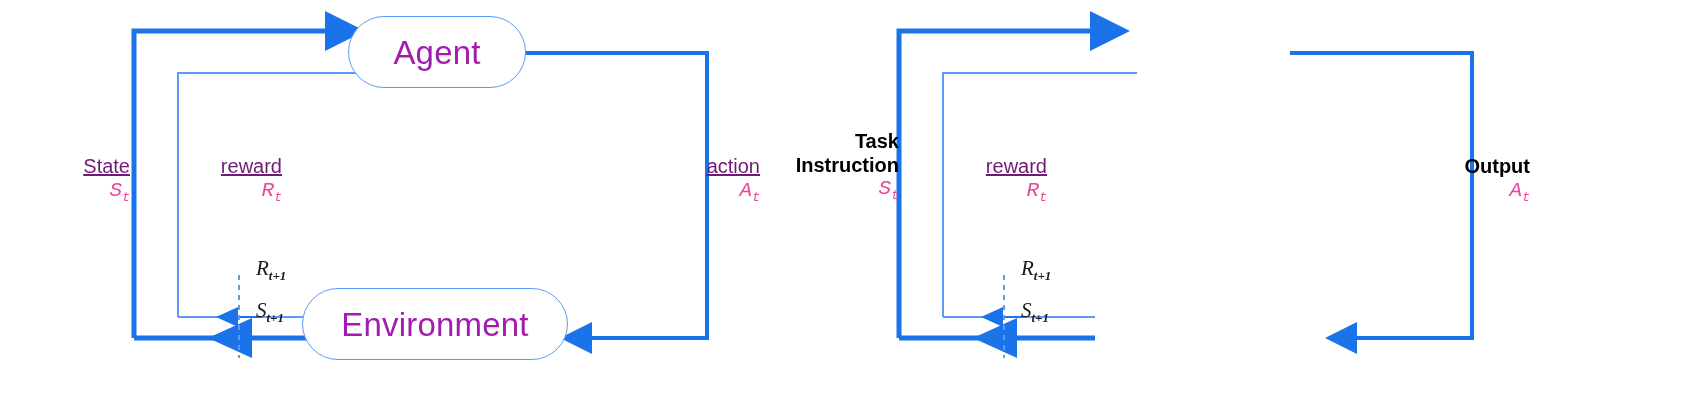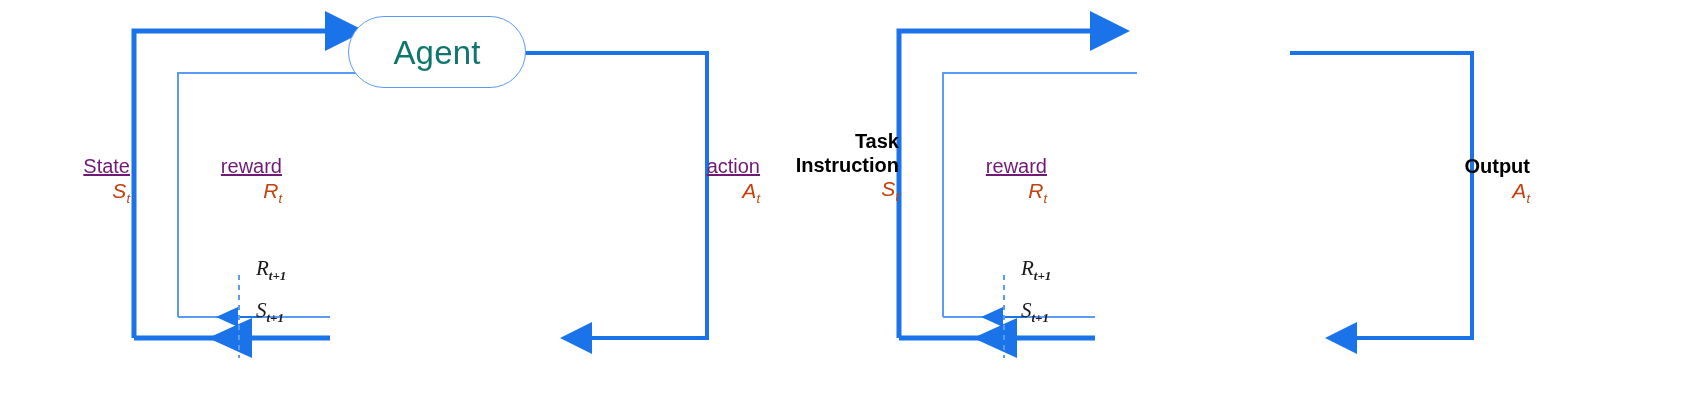--- a/index.html
+++ b/index.html
@@ -28,21 +28,21 @@
   }
   .node-box {
     position: absolute;
     box-sizing: border-box;
     border: 1.6px solid #5b9bf8;
     border-radius: 999px;
     background: #ffffff;
     display: flex;
     align-items: center;
     justify-content: center;
-    color: #0f766e;
+    color: #a21caf;
     font-family: "Liberation Sans", sans-serif;
     font-weight: 400;
   }
   .node-label {
     font-size: 33px;
     line-height: 1;
     letter-spacing: 0.2px;
     white-space: nowrap;
   }
   .lbl {
@@ -65,22 +65,22 @@
   .lbl-bold .w {
     font-size: 20px;
     font-weight: 700;
     color: #000000;
   }
   .sym {
     display: block;
     font-size: 21px;
     font-style: italic;
     font-weight: 400;
-    color: #c2410c;
-    font-family: Liberation Sans, sans-serif;
+    color: #ec4899;
+    font-family: Liberation Mono, monospace;
   }
   .sym .sub {
     font-size: 13px;
     font-style: italic;
     vertical-align: baseline;
     position: relative;
     top: 5px;
     left: 0px;
   }
   .edge-sym {
@@ -150,20 +150,23 @@
       <path d="M 272,338 L 248,338" fill="none" stroke="#1a73e8" stroke-width="4" marker-end="url(#ah-thin-l)"></path>
 
       <path d="M 239,275 L 239,358" fill="none" stroke="#5b9bf8" stroke-width="2" stroke-dasharray="5 5"></path>
     </g>
   </svg>
 
   <div class="node-box" style="left:348px; top:16px; width:178px; height:72px;">
     <span class="node-label">Agent</span>
   </div>
 
+  <div class="node-box" style="left:302px; top:288px; width:266px; height:72px;">
+    <span class="node-label">Environment</span>
+  </div>
 
   <div class="lbl lbl-plain" style="left:20px; top:155px; width:110px;">
     <span class="w">State</span>
     <span class="sym"><span>S</span><span class="sub">t</span></span>
   </div>
 
   <div class="lbl lbl-plain" style="left:172px; top:155px; width:110px;">
     <span class="w">reward</span>
     <span class="sym"><span>R</span><span class="sub">t</span></span>
   </div>

